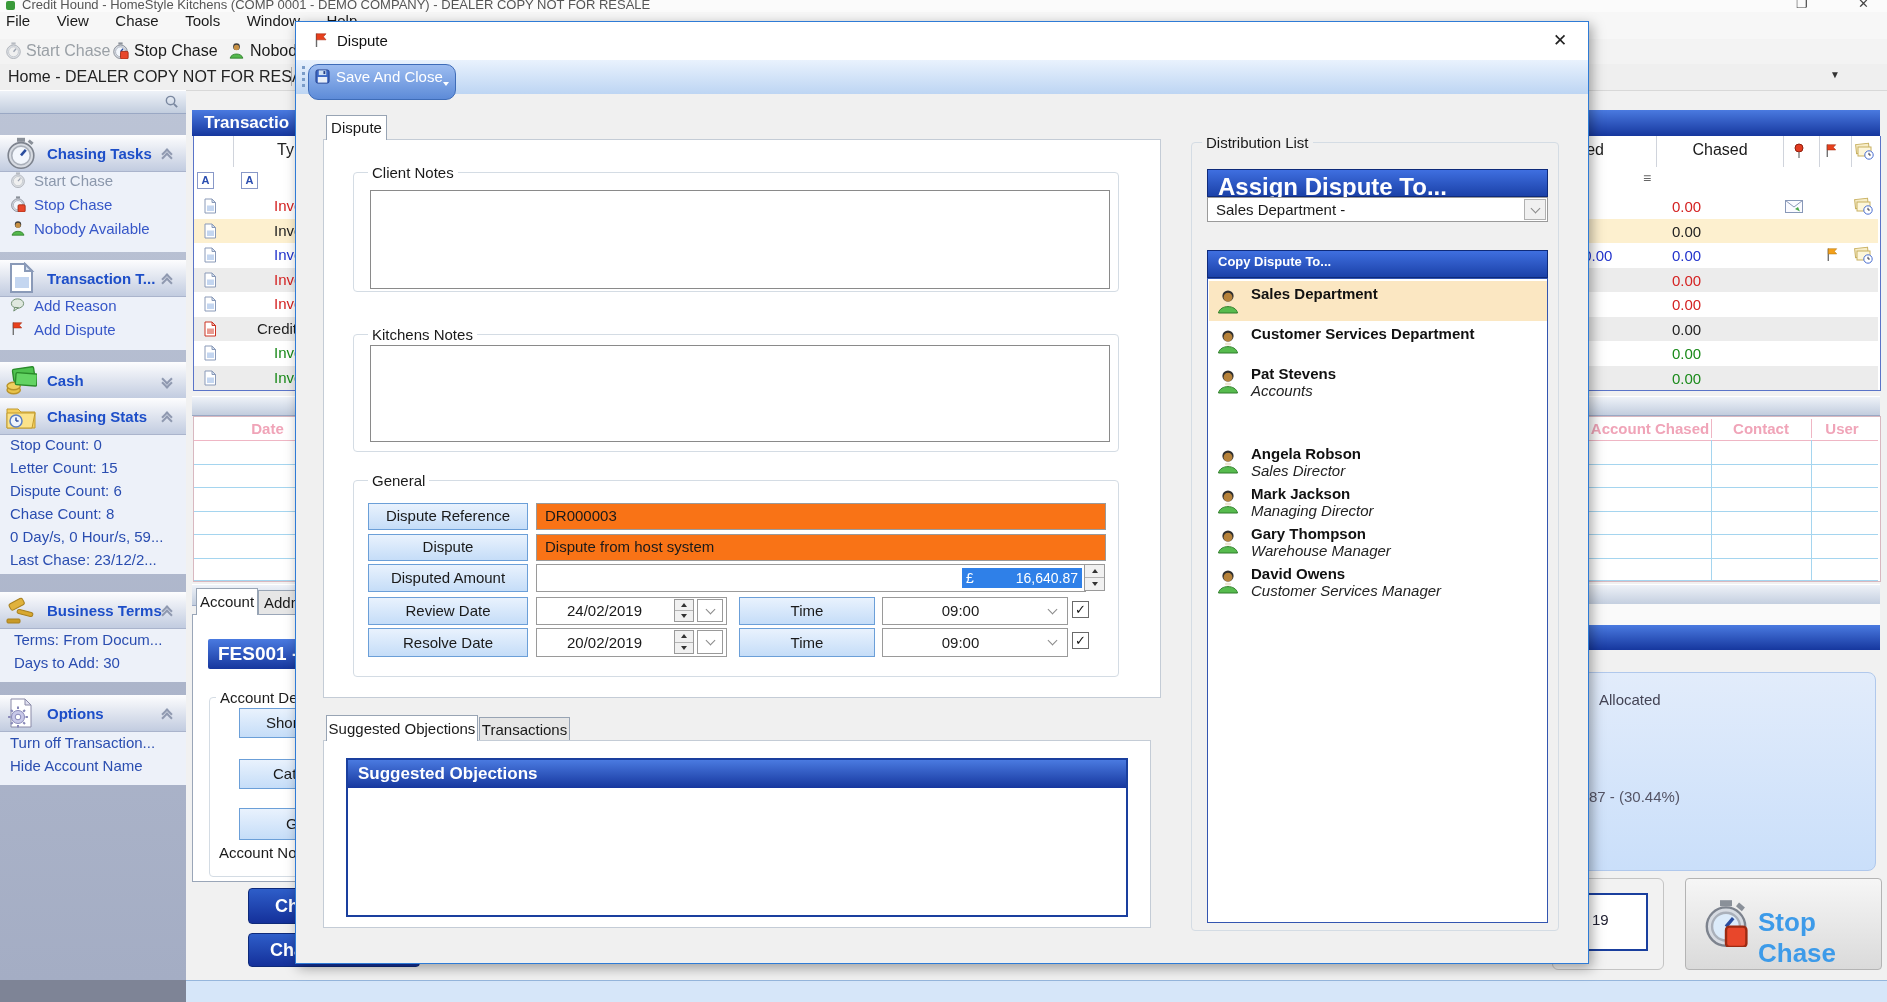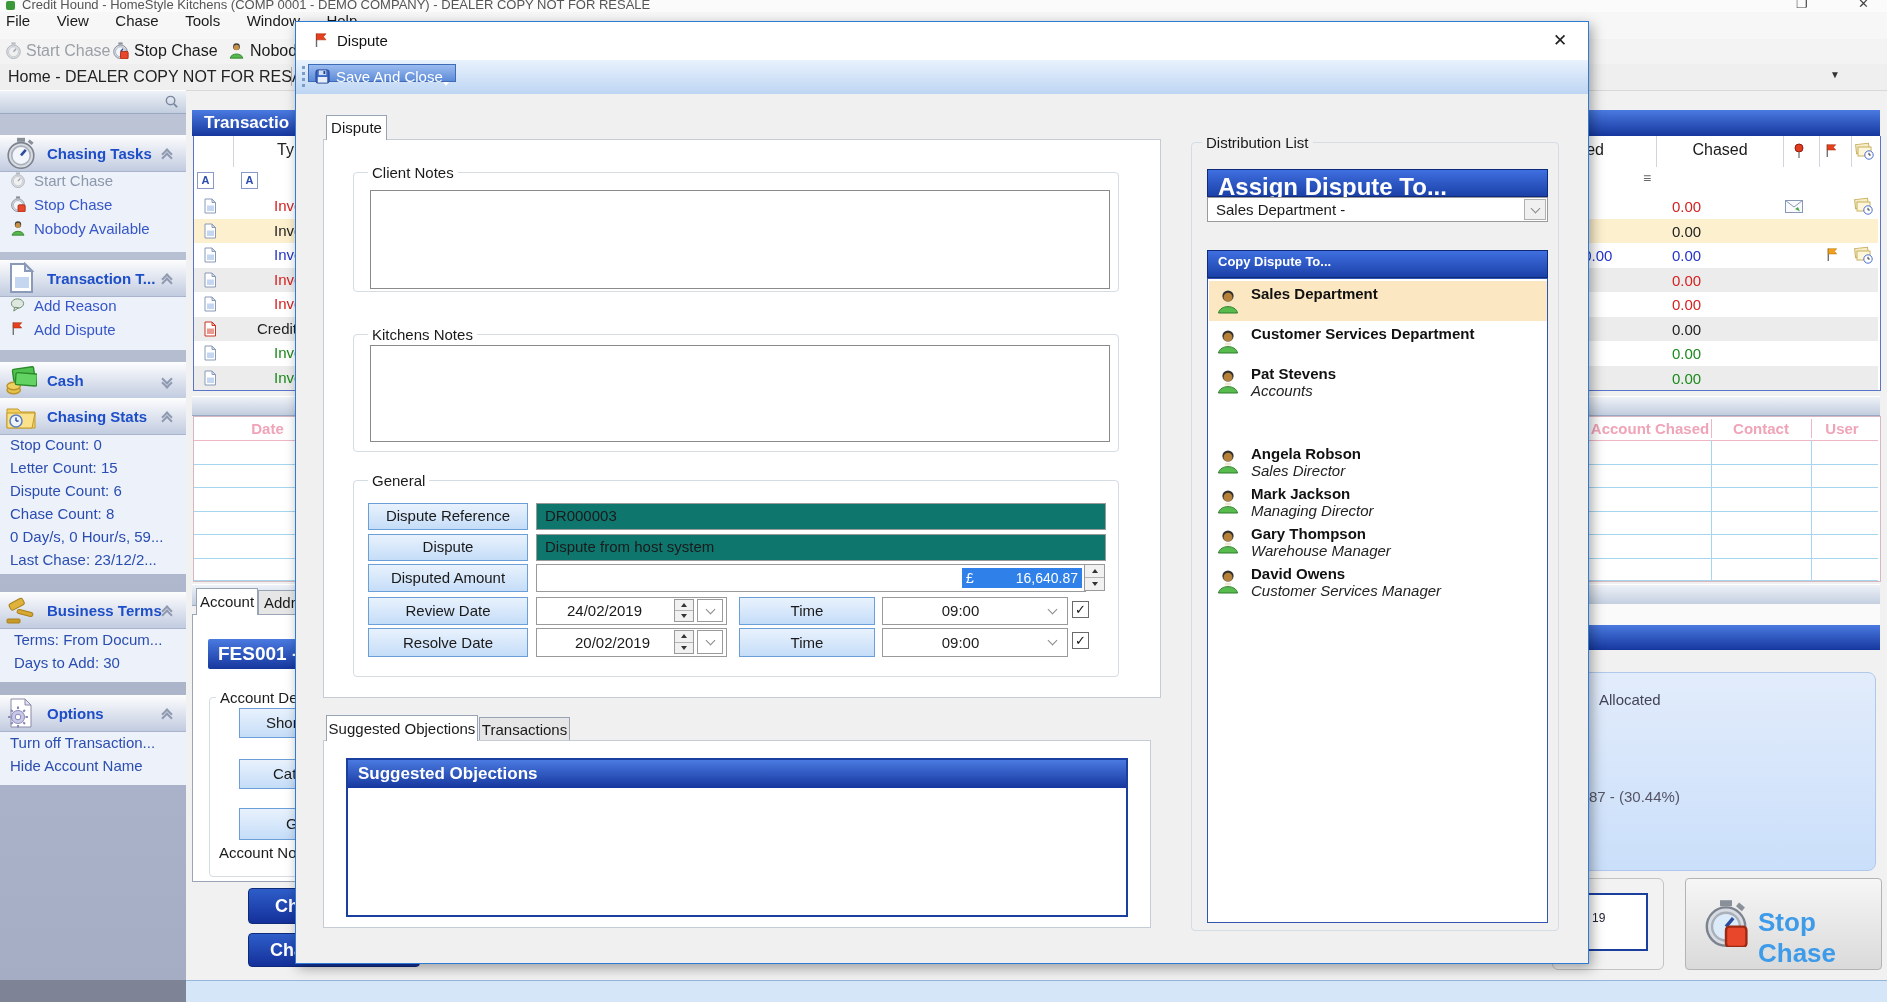--- a/index.html
+++ b/index.html
@@ -36,21 +36,21 @@
   .trow .amt{position:absolute;top:4px;font-size:15px;text-align:left}
   .a1{left:1360px;width:95px}.a2{left:1478px;width:95px}
   .afilter{position:absolute;top:5px;width:15px;height:15px;border:1px solid #8898c8;background:#fff;color:#2a4db0;font-size:11px;font-weight:bold;text-align:center;line-height:14px;cursor:pointer}
   .pinkhdr{position:absolute;top:3px;font-weight:bold;font-size:15px;color:#f0a4b8;text-align:center}
   .rowline{position:absolute;left:0;width:1684px;border-top:1px solid #a5d5ef}
   .gstrip{background:linear-gradient(#eef2f8,#c2cdde);border-top:1px solid #fff;border-bottom:1px solid #9aa8c4}
   
   .gbox{border:1px solid #d4dce4;border-radius:4px}
   .glabel{position:absolute;top:-9px;background:#fff;padding:0 4px;font-size:15px;color:#1a1a1a;white-space:nowrap}
   .flabel{position:absolute;background:linear-gradient(#e9f2fd,#c5ddf8);border:1px solid #6b9fd8;text-align:center;line-height:24px;font-size:15px;cursor:default}
-  .gfield{position:absolute;background:#0f766e;border:1px solid #9a9a9a;line-height:24px;padding-left:8px;font-size:15px}
+  .gfield{position:absolute;background:#f97316;border:1px solid #9a9a9a;line-height:24px;padding-left:8px;font-size:15px}
   .wfield{position:absolute;background:#fff;border:1px solid #9a9a9a;font-size:15px}
   .dlghdr{position:absolute;background:linear-gradient(#3f6fe0,#1b41a8);border:1px solid #0e2a7a;color:#fff;font-weight:bold}
   .spin{position:absolute;background:#f1f1f1;border:1px solid #9a9a9a;display:flex;flex-direction:column;box-sizing:border-box;cursor:pointer}
   .spin div{flex:1;display:flex;align-items:center;justify-content:center}
   .spin div:first-child{border-bottom:1px solid #b4b4b4}
   .tu{width:0;height:0;border-left:3.5px solid transparent;border-right:3.5px solid transparent;border-bottom:4.5px solid #333}
   .td{width:0;height:0;border-left:3.5px solid transparent;border-right:3.5px solid transparent;border-top:4.5px solid #333}
   .ddbtn{position:absolute;background:#fff;border:1px solid #9a9a9a;display:flex;align-items:center;justify-content:center;box-sizing:border-box;cursor:pointer}
   .chev{width:6px;height:6px;border-right:1.7px solid #8a8a8a;border-bottom:1.7px solid #8a8a8a;transform:rotate(45deg);margin-top:-3px}
   .cb{position:absolute;width:17px;height:17px;background:#fff;border:1px solid #6a6a6a;text-align:center;line-height:16px;font-size:13px;color:#111;box-sizing:border-box;cursor:pointer}
@@ -466,21 +466,21 @@
     </div>
 
   <div class="a" style="left:1588px;top:604px;width:292px;height:21px;background:#fafafa"></div>
   <div class="a hdrbar" style="left:1588px;top:625px;width:292px;height:25px"></div>
   <div class="a" style="left:1400px;top:672px;width:474px;height:197px;background:linear-gradient(#e2ecfb,#cadffa);border:1px solid #b0c8ec;border-radius:0 8px 8px 0">
     <span class="a f15" style="left:198px;top:18px;color:#445">Allocated</span>
     <span class="a f15" style="left:188px;top:115px;color:#556">87 - (30.44%)</span>
   </div>
   <div class="a" style="left:1552px;top:878px;width:110px;height:90px;background:#f2f2f2;border:1px solid #c4c4c4;border-radius:6px"></div>
   <div class="a" style="left:1572px;top:893px;width:76px;height:58px;background:#fff;border:2px solid #1a3f9e;box-sizing:border-box">
-    <span class="a" style="left:18px;top:16px;font-size:12px;color:#223">19</span>
+    <span class="a" style="left:18px;top:16px;font-size:15px;color:#223">19</span>
   </div>
   <div class="a" style="left:1685px;top:878px;width:195px;height:90px;background:linear-gradient(#f6f6f6,#dadada);border:1px solid #b4b4b4;border-radius:4px;cursor:pointer">
     <span class="a" style="left:16px;top:20px">
       <svg width="48" height="48" viewBox="0 0 20 20">
           <rect x="7.5" y="0.5" width="5" height="2.5" fill="#8a9099"></rect>
           <rect x="14.6" y="2.2" width="3.2" height="2" fill="#8a9099" transform="rotate(40 16 3)"></rect>
           <circle cx="10" cy="11.5" r="8" fill="#d7dbe2" stroke="#7d838e"></circle>
           <circle cx="10" cy="11.5" r="5.8" fill="#dcebfa" stroke="#aab0ba"></circle>
           <path d="M10 11.5 L13 8" stroke="#2a4d9e" stroke-width="1.4"></path>
           <rect x="10" y="11.5" width="8.5" height="8.5" rx="1.5" fill="#e8472b" stroke="#9c2a12"></rect>
@@ -500,21 +500,21 @@
             <path d="M3.5 1.5 V15" stroke="#6a6a6a" stroke-width="1.4"></path>
             <path d="M3.5 1.8 H13 L10.4 4.8 L13 7.8 H3.5 Z" fill="#e8401c" stroke="#a82a10" stroke-width=".6"></path>
           </svg>
       </span>
       <span class="a f15" style="left:41px;top:10px;color:#111">Dispute</span>
       <span class="a" style="left:1257px;top:8px;font-size:17px;color:#222;cursor:pointer">✕</span>
     </div>
 
     <div class="a" style="left:0;top:38px;width:1292px;height:34px;background:linear-gradient(#e9f2fd,#bdd5f3)">
       <span class="a" style="left:6px;top:6px;height:21px;border-left:3px dotted #7a9cc8"></span>
-      <div class="a" style="left:12px;top:4px;width:148px;height:18px;background:linear-gradient(#9cbcf0,#5d8bd8);border:1px solid #3e6cb8;border-radius:0;cursor:pointer;box-sizing:border-box">
+      <div class="a" style="left:12px;top:4px;width:148px;height:36px;background:linear-gradient(#9cbcf0,#5d8bd8);border:1px solid #3e6cb8;border-radius:10px;cursor:pointer;box-sizing:border-box">
         <span class="a" style="left:6px;top:4px">
           <svg width="15" height="15" viewBox="0 0 16 16">
               <rect x="1" y="1" width="14" height="14" rx="2" fill="#3a66c4" stroke="#24408a"></rect>
               <rect x="4" y="1.5" width="8" height="5" fill="#cfe0f4"></rect>
               <rect x="9" y="2.2" width="2" height="3.2" fill="#24408a"></rect>
               <rect x="3" y="8.5" width="10" height="6" fill="#e8eef8"></rect>
             </svg>
         </span>
         <span class="a f15" style="left:27px;top:3px;color:#fff;white-space:nowrap">Save And Close</span>
         <span class="a td" style="left:134px;top:17px;border-top-color:#fff;border-left-width:3px;border-right-width:3px"></span>
@@ -577,21 +577,21 @@
     <div class="wfield" style="left:586px;top:575px;width:184px;height:26px">
       <span class="a" style="left:0;top:4px;width:155px;text-align:center">09:00</span>
       <div class="ddbtn" style="left:157px;top:1px;width:25px;height:23px;border:none;background:#fff">
           <span class="chev"></span>
         </div>
     </div>
     <div class="cb" style="left:776px;top:579px">✓</div>
 
     <div class="flabel" style="left:72px;top:606px;width:158px;height:27px;line-height:27px">Resolve Date</div>
     <div class="wfield" style="left:240px;top:606px;width:189px;height:27px">
-      <span class="a" style="left:8px;top:5px;width:135px;text-align:center">20/02/2019</span>
+      <span class="a" style="left:0;top:5px;width:135px;text-align:center">20/02/2019</span>
       <div class="spin" style="left:137px;top:1px;width:20px;height:24px">
           <div>
             <span class="tu"></span>
           </div>
           <div>
             <span class="td"></span>
           </div>
         </div>
       <div class="ddbtn" style="left:160px;top:1px;width:26px;height:24px">
           <span class="chev"></span>

